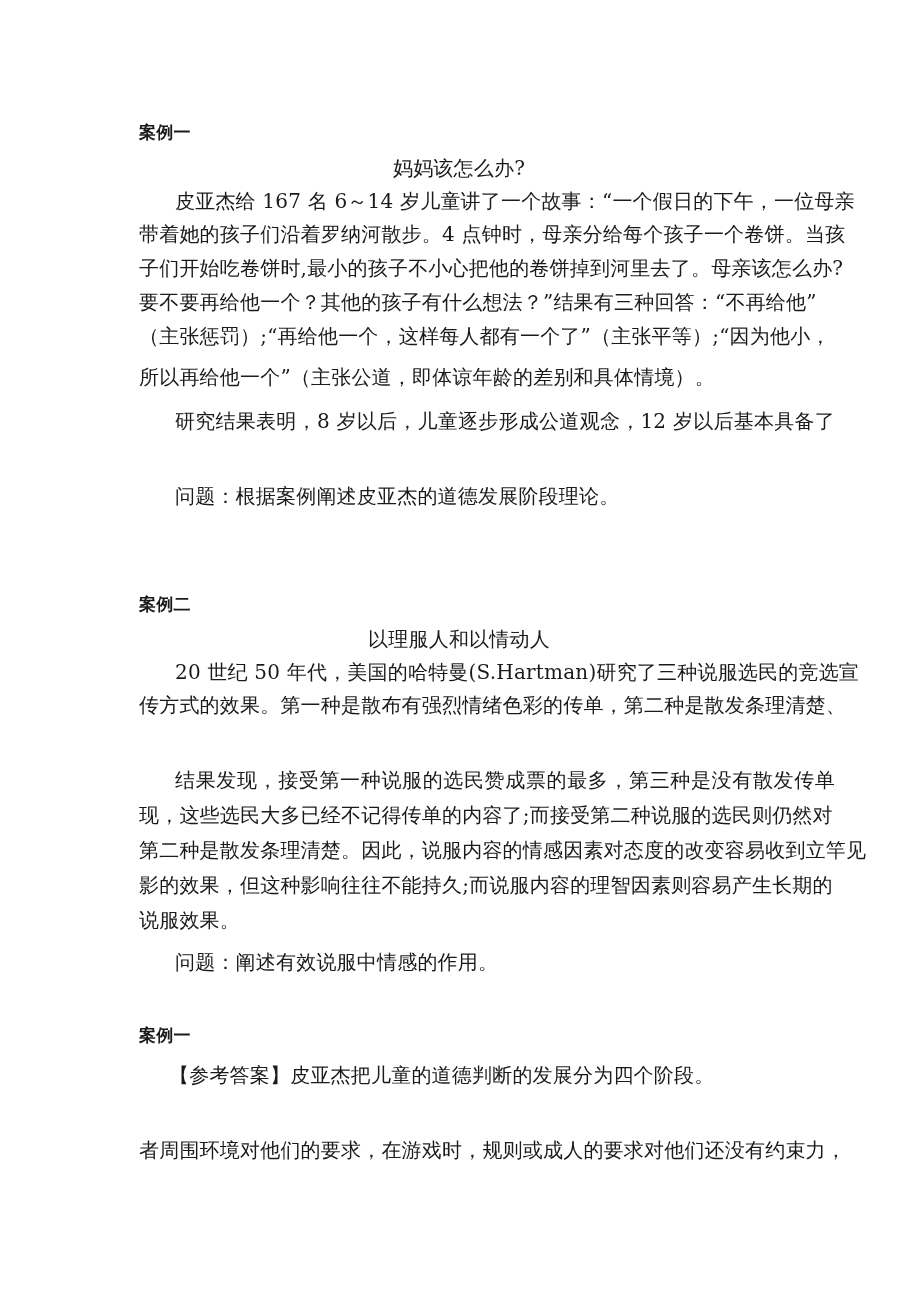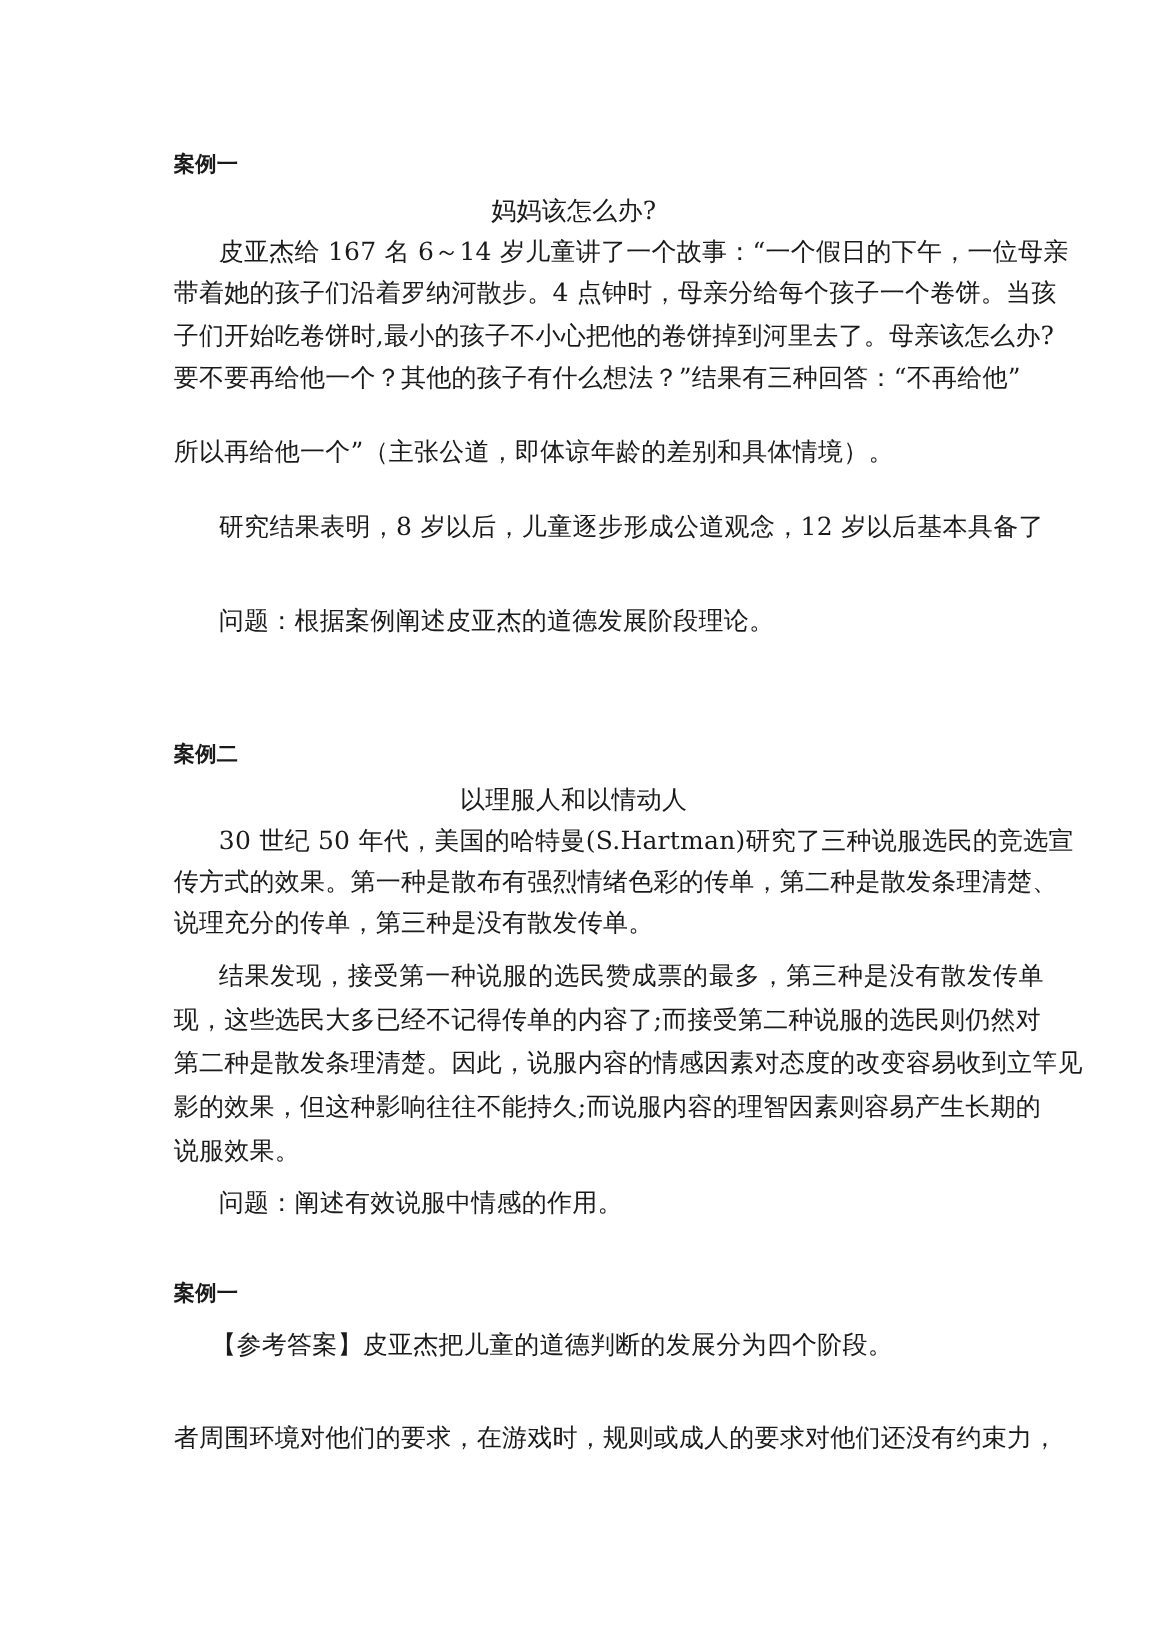--- a/index.html
+++ b/index.html
@@ -23,29 +23,29 @@
 <body>
 
 <div class="page">
 
   <div class="line heading" style="top:120px">案例一</div>
   <div class="line title" style="top:156px">妈妈该怎么办?</div>
   <div class="line indent justify" style="top:189px">皮亚杰给 167 名 6～14 岁儿童讲了一个故事：“一个假日的下午，一位母亲</div>
   <div class="line justify" style="top:222px">带着她的孩子们沿着罗纳河散步。4 点钟时，母亲分给每个孩子一个卷饼。当孩</div>
   <div class="line justify" style="top:256px">子们开始吃卷饼时,最小的孩子不小心把他的卷饼掉到河里去了。母亲该怎么办?</div>
   <div class="line justify" style="top:290px">要不要再给他一个？其他的孩子有什么想法？”结果有三种回答：“不再给他”</div>
-  <div class="line" style="top:349px">所以再给他一个”（主张公道，即体谅年龄的差别和具体情境）。</div>
+  <div class="line justify" style="top:324px">（主张惩罚）;“再给他一个，这样每人都有一个了”（主张平等）;“因为他小，</div>
+  <div class="line" style="top:365px">所以再给他一个”（主张公道，即体谅年龄的差别和具体情境）。</div>
   <div class="line indent justify" style="top:409px">研究结果表明，8 岁以后，儿童逐步形成公道观念，12 岁以后基本具备了</div>
   <div class="line indent" style="top:484px">问题：根据案例阐述皮亚杰的道德发展阶段理论。</div>
 
   <div class="line title" style="top:627px">以理服人和以情动人</div>
   <div class="line heading" style="top:592px">案例二</div>
-  <div class="line indent justify" style="top:660px">30 世纪 50 年代，美国的哈特曼(S.Hartman)研究了三种说服选民的竞选宣</div>
+  <div class="line indent justify" style="top:660px">20 世纪 50 年代，美国的哈特曼(S.Hartman)研究了三种说服选民的竞选宣</div>
   <div class="line justify" style="top:693px">传方式的效果。第一种是散布有强烈情绪色彩的传单，第二种是散发条理清楚、</div>
-  <div class="line" style="top:726px">说理充分的传单，第三种是没有散发传单。</div>
   <div class="line indent justify" style="top:768px">结果发现，接受第一种说服的选民赞成票的最多，第三种是没有散发传单</div>
   <div class="line justify" style="top:803px">现，这些选民大多已经不记得传单的内容了;而接受第二种说服的选民则仍然对</div>
   <div class="line justify" style="top:838px">第二种是散发条理清楚。因此，说服内容的情感因素对态度的改变容易收到立竿见</div>
   <div class="line justify" style="top:873px">影的效果，但这种影响往往不能持久;而说服内容的理智因素则容易产生长期的</div>
   <div class="line" style="top:908px">说服效果。</div>
   <div class="line indent" style="top:950px">问题：阐述有效说服中情感的作用。</div>
 
   <div class="line heading" style="top:1023px">案例一</div>
   <div class="line indent" style="top:1063px; padding-left:30px">【参考答案】皮亚杰把儿童的道德判断的发展分为四个阶段。</div>
   <div class="line justify" style="top:1138px">者周围环境对他们的要求，在游戏时，规则或成人的要求对他们还没有约束力，</div>

